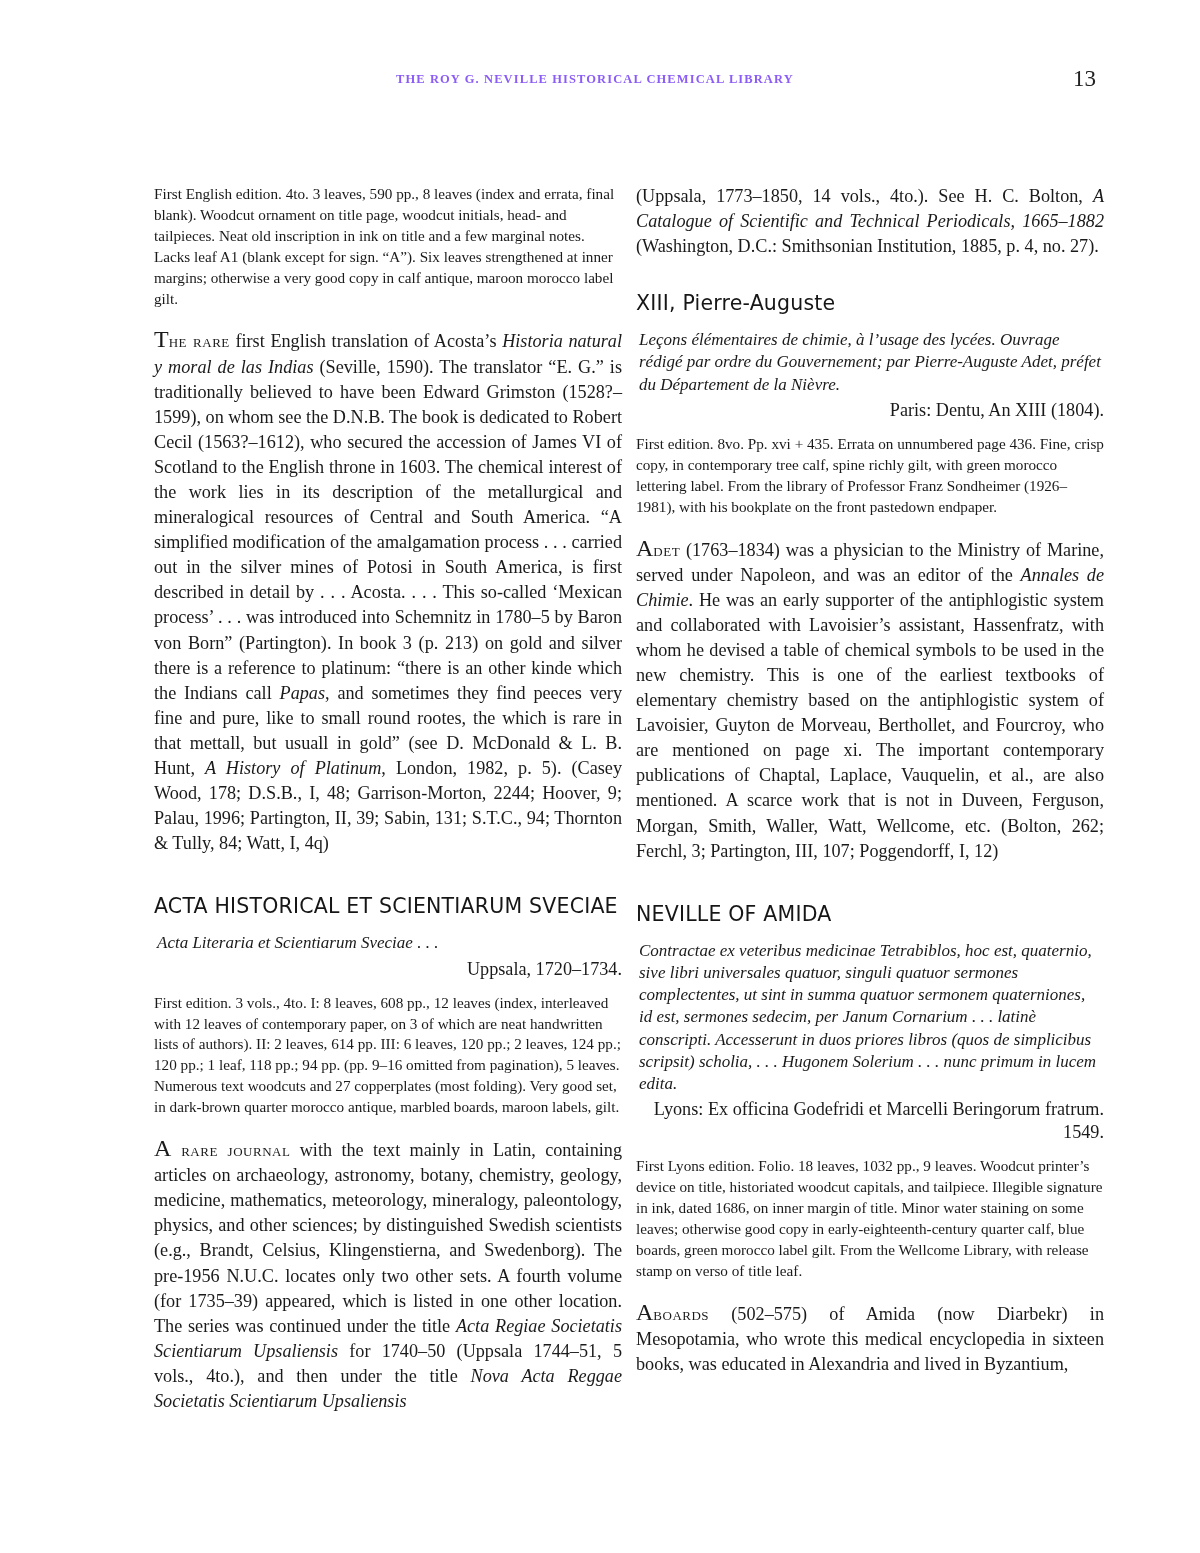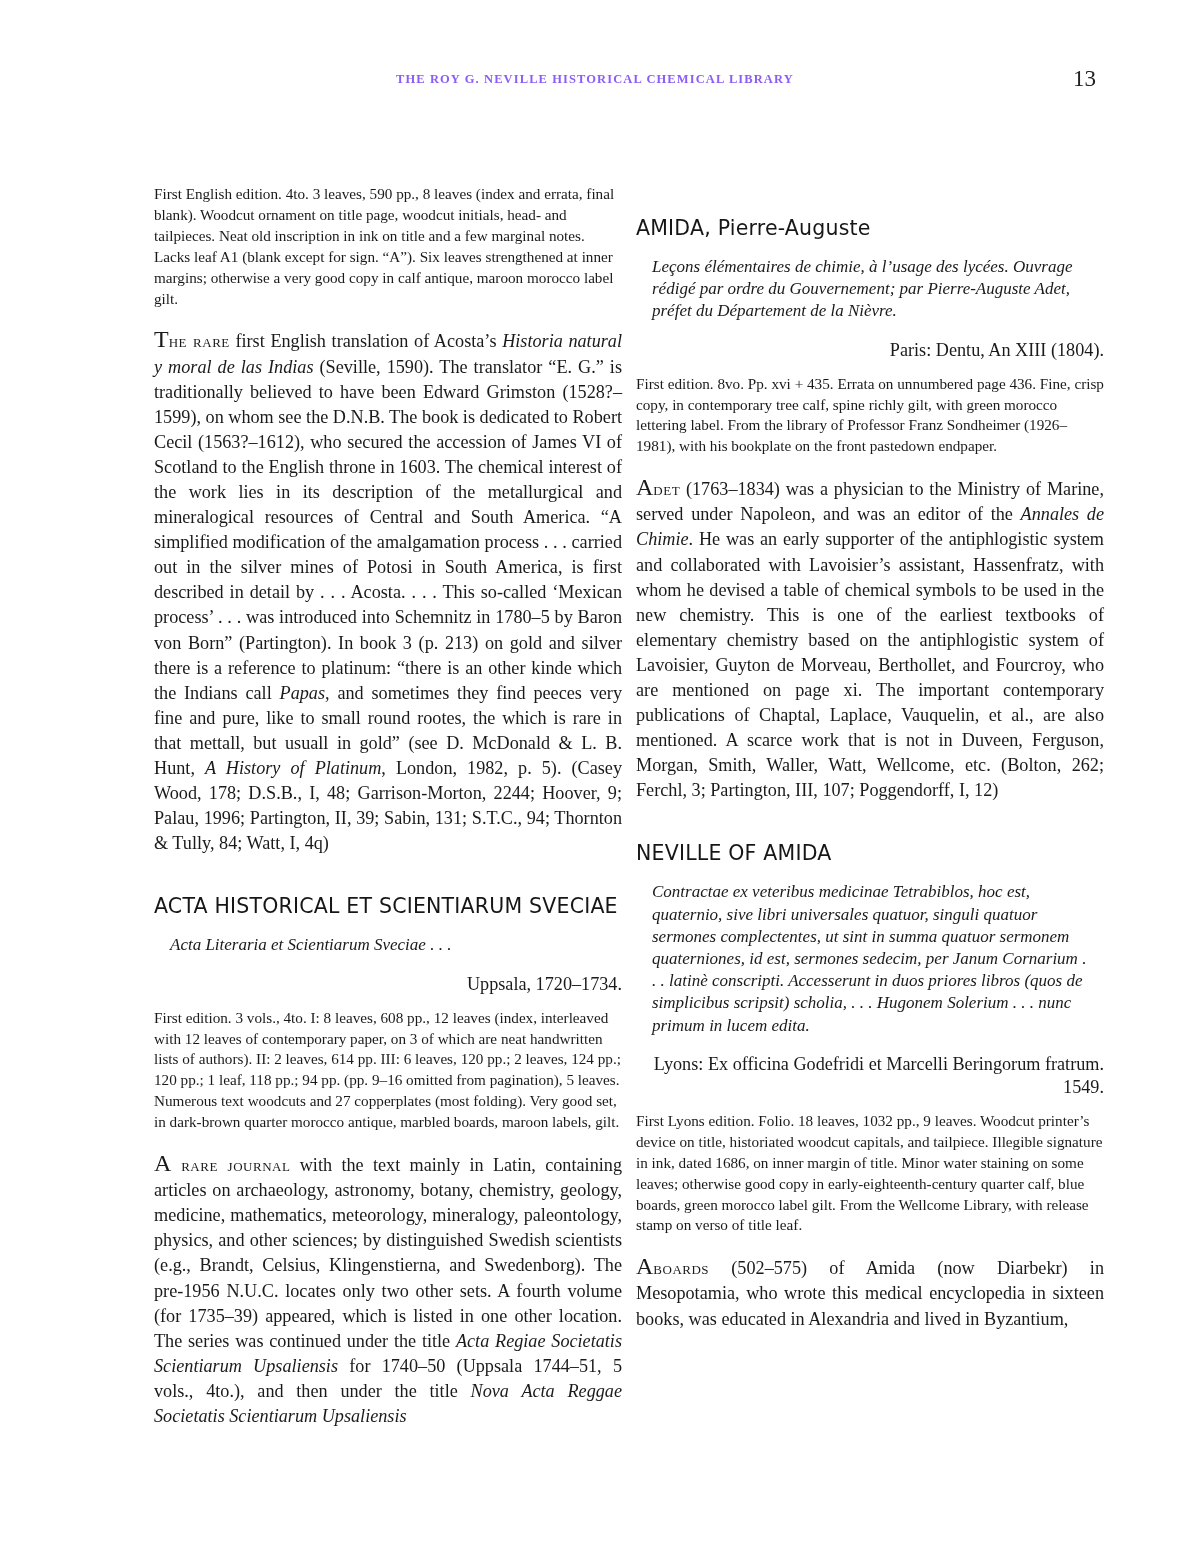--- a/index.html
+++ b/index.html
@@ -28,21 +28,21 @@
     text-align: justify; hyphens: manual;
   }
   .body .initial { font-size: 24px; }
   .body .sc { font-variant: small-caps; font-size: 18px; letter-spacing: 0.5px; }
   .heading {
     font-family: "DejaVu Sans", "Liberation Sans", sans-serif;
     font-size: 20.5px; font-weight: normal; letter-spacing: 0.2px;
     margin: 38px 0 14px 0; color: #161616;
   }
   .title-it {
-    font-style: italic; font-size: 17px; line-height: 22.2px; margin: 16px;
+    font-style: italic; font-size: 17px; line-height: 22.2px; margin: 3px;
   }
   .imprint { font-size: 18.2px; line-height: 23px; margin: 0 0 12px 0; text-align: right; }
   i { font-style: italic; }
 </style>
 </head>
 <body>
 
 <div class="running-head">THE ROY G. NEVILLE HISTORICAL CHEMICAL LIBRARY</div>
 <div class="page-number">13</div>
 
@@ -53,22 +53,23 @@
 
   <h2 class="heading">ACTA HISTORICAL ET SCIENTIARUM SVECIAE</h2>
   <p class="title-it">Acta Literaria et Scientiarum Sveciae . . .</p>
   <p class="imprint">Uppsala, 1720–1734.</p>
   <p class="desc">First edition. 3 vols., 4to. I: 8 leaves, 608 pp., 12 leaves (index, interleaved with 12 leaves of contemporary paper, on 3 of which are neat handwritten lists of authors). II: 2 leaves, 614 pp. III: 6 leaves, 120 pp.; 2 leaves, 124 pp.; 120 pp.; 1 leaf, 118 pp.; 94 pp. (pp. 9–16 omitted from pagination), 5 leaves. Numerous text woodcuts and 27 copperplates (most folding). Very good set, in dark-brown quarter morocco antique, marbled boards, maroon labels, gilt.</p>
 
   <p class="body"><span class="initial">A</span><span class="sc"> rare journal</span><span> with the text mainly in Latin, containing articles on archaeology, astronomy, botany, chemistry, geology, medicine, mathematics, meteorology, mineralogy, paleontology, physics, and other sciences; by distinguished Swedish scientists (e.g., Brandt, Celsius, Klingenstierna, and Swedenborg). The pre-1956 N.U.C. locates only two other sets. A fourth volume (for 1735–39) appeared, which is listed in one other location. The series was continued under the title </span><i>Acta Regiae Societatis Scientiarum Upsaliensis</i><span> for 1740–50 (Uppsala 1744–51, 5 vols., 4to.), and then under the title </span><i>Nova Acta Reggae Societatis Scientiarum Upsaliensis</i></p>
 </div>
 
 <div class="col col-right">
+  <p class="body" style="margin-bottom:0;"><span>(Uppsala, 1773–1850, 14 vols., 4to.). See H. C. Bolton, </span><i>A Catalogue of Scientific and Technical Periodicals, 1665–1882</i><span> (Washington, D.C.: Smithsonian Institution, 1885, p. 4, no. 27).</span></p>
 
-  <h2 class="heading" style="margin-top:32px;">AMIDA, Pierre-Auguste</h2>
+  <h2 class="heading" style="margin-top:32px;">XIII, Pierre-Auguste</h2>
   <p class="title-it">Leçons élémentaires de chimie, à l’usage des lycées. Ouvrage rédigé par ordre du Gouvernement; par Pierre-Auguste Adet, préfet du Département de la Nièvre.</p>
   <p class="imprint">Paris: Dentu, An XIII (1804).</p>
   <p class="desc">First edition. 8vo. Pp. xvi + 435. Errata on unnumbered page 436. Fine, crisp copy, in contemporary tree calf, spine richly gilt, with green morocco lettering label. From the library of Professor Franz Sondheimer (1926–1981), with his bookplate on the front pastedown endpaper.</p>
 
   <p class="body"><span class="initial">A</span><span class="sc">det</span><span> (1763–1834) was a physician to the Ministry of Marine, served under Napoleon, and was an editor of the </span><i>Annales de Chimie</i><span>. He was an early supporter of the antiphlogistic system and collaborated with Lavoisier’s assistant, Hassenfratz, with whom he devised a table of chemical symbols to be used in the new chemistry. This is one of the earliest textbooks of elementary chemistry based on the antiphlogistic system of Lavoisier, Guyton de Morveau, Berthollet, and Fourcroy, who are mentioned on page xi. The important contemporary publications of Chaptal, Laplace, Vauquelin, et al., are also mentioned. A scarce work that is not in Duveen, Ferguson, Morgan, Smith, Waller, Watt, Wellcome, etc. (Bolton, 262; Ferchl, 3; Partington, III, 107; Poggendorff, I, 12)</span></p>
 
   <h2 class="heading">NEVILLE OF AMIDA</h2>
   <p class="title-it">Contractae ex veteribus medicinae Tetrabiblos, hoc est, quaternio, sive libri universales quatuor, singuli quatuor sermones complectentes, ut sint in summa quatuor sermonem quaterniones, id est, sermones sedecim, per Janum Cornarium . . . latinè conscripti. Accesserunt in duos priores libros (quos de simplicibus scripsit) scholia, . . . Hugonem Solerium . . . nunc primum in lucem edita.</p>
   <p class="imprint">Lyons: Ex officina Godefridi et Marcelli Beringorum fratrum. 1549.</p>
   <p class="desc">First Lyons edition. Folio. 18 leaves, 1032 pp., 9 leaves. Woodcut printer’s device on title, historiated woodcut capitals, and tailpiece. Illegible signature in ink, dated 1686, on inner margin of title. Minor water staining on some leaves; otherwise good copy in early-eighteenth-century quarter calf, blue boards, green morocco label gilt. From the Wellcome Library, with release stamp on verso of title leaf.</p>

